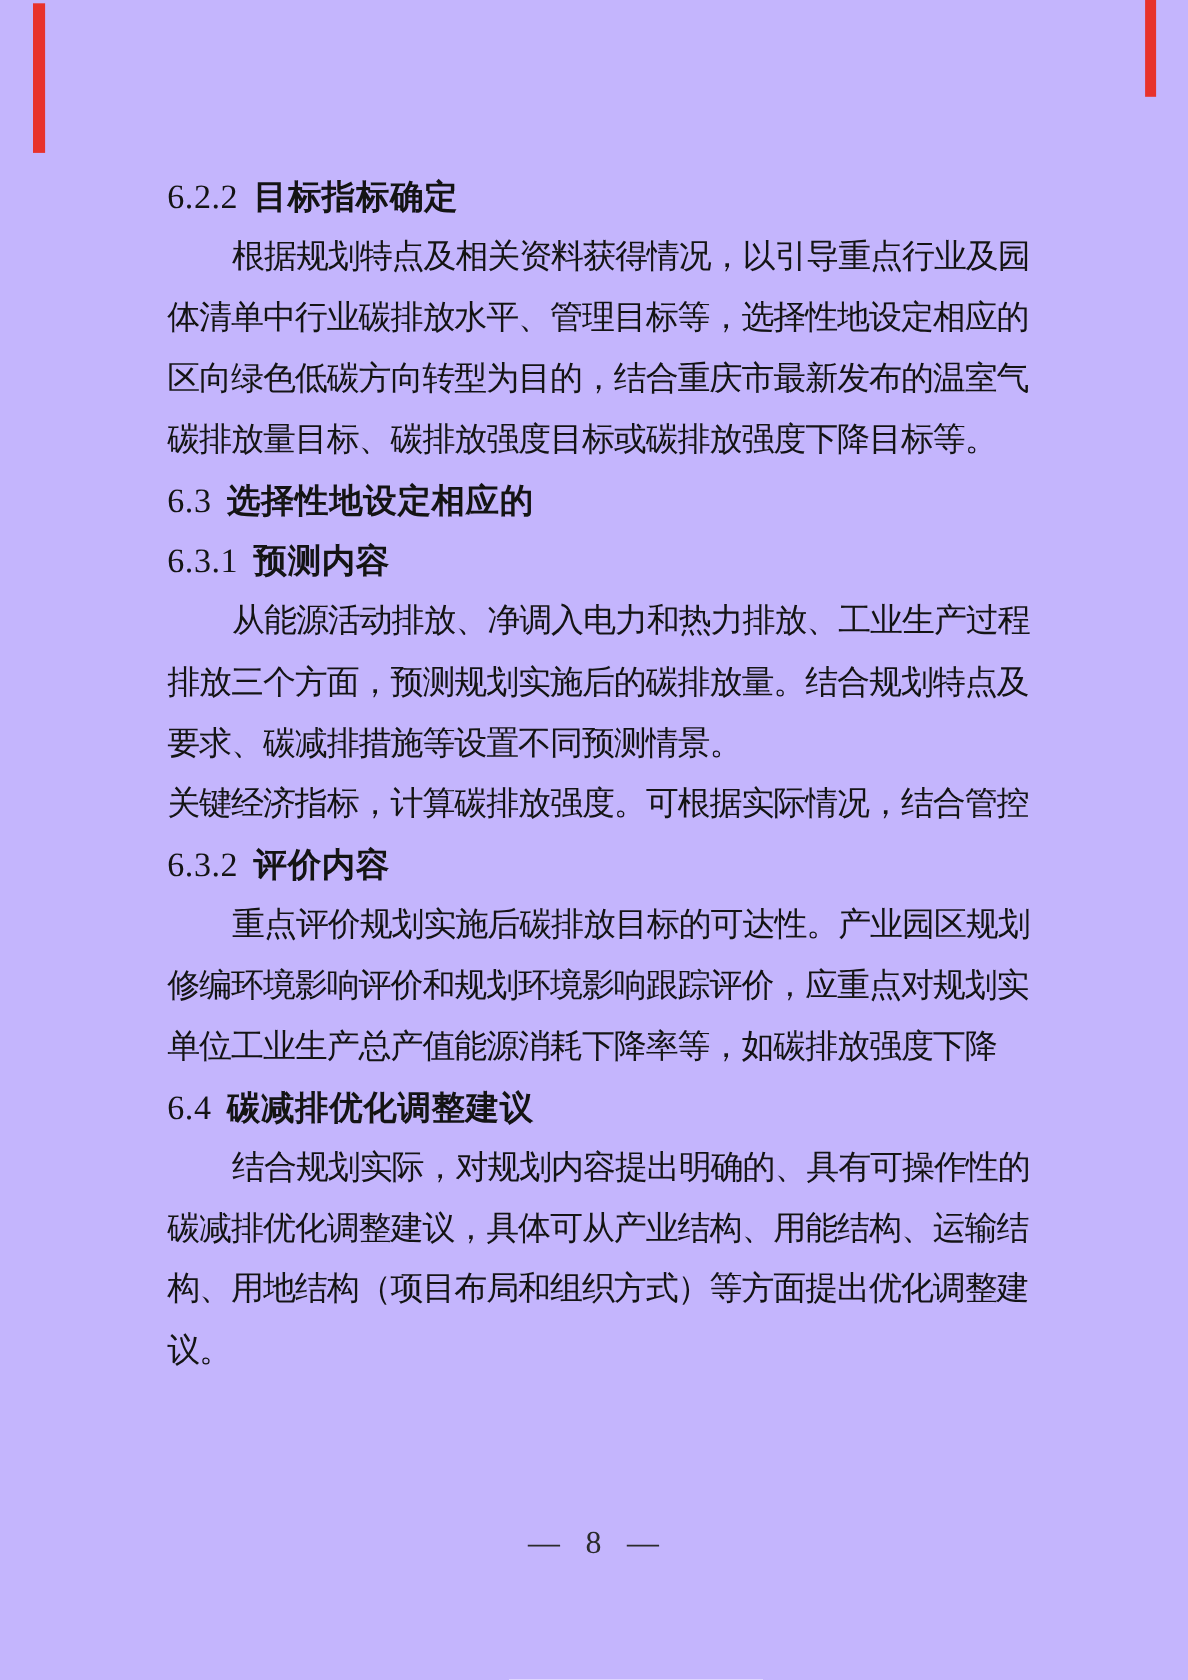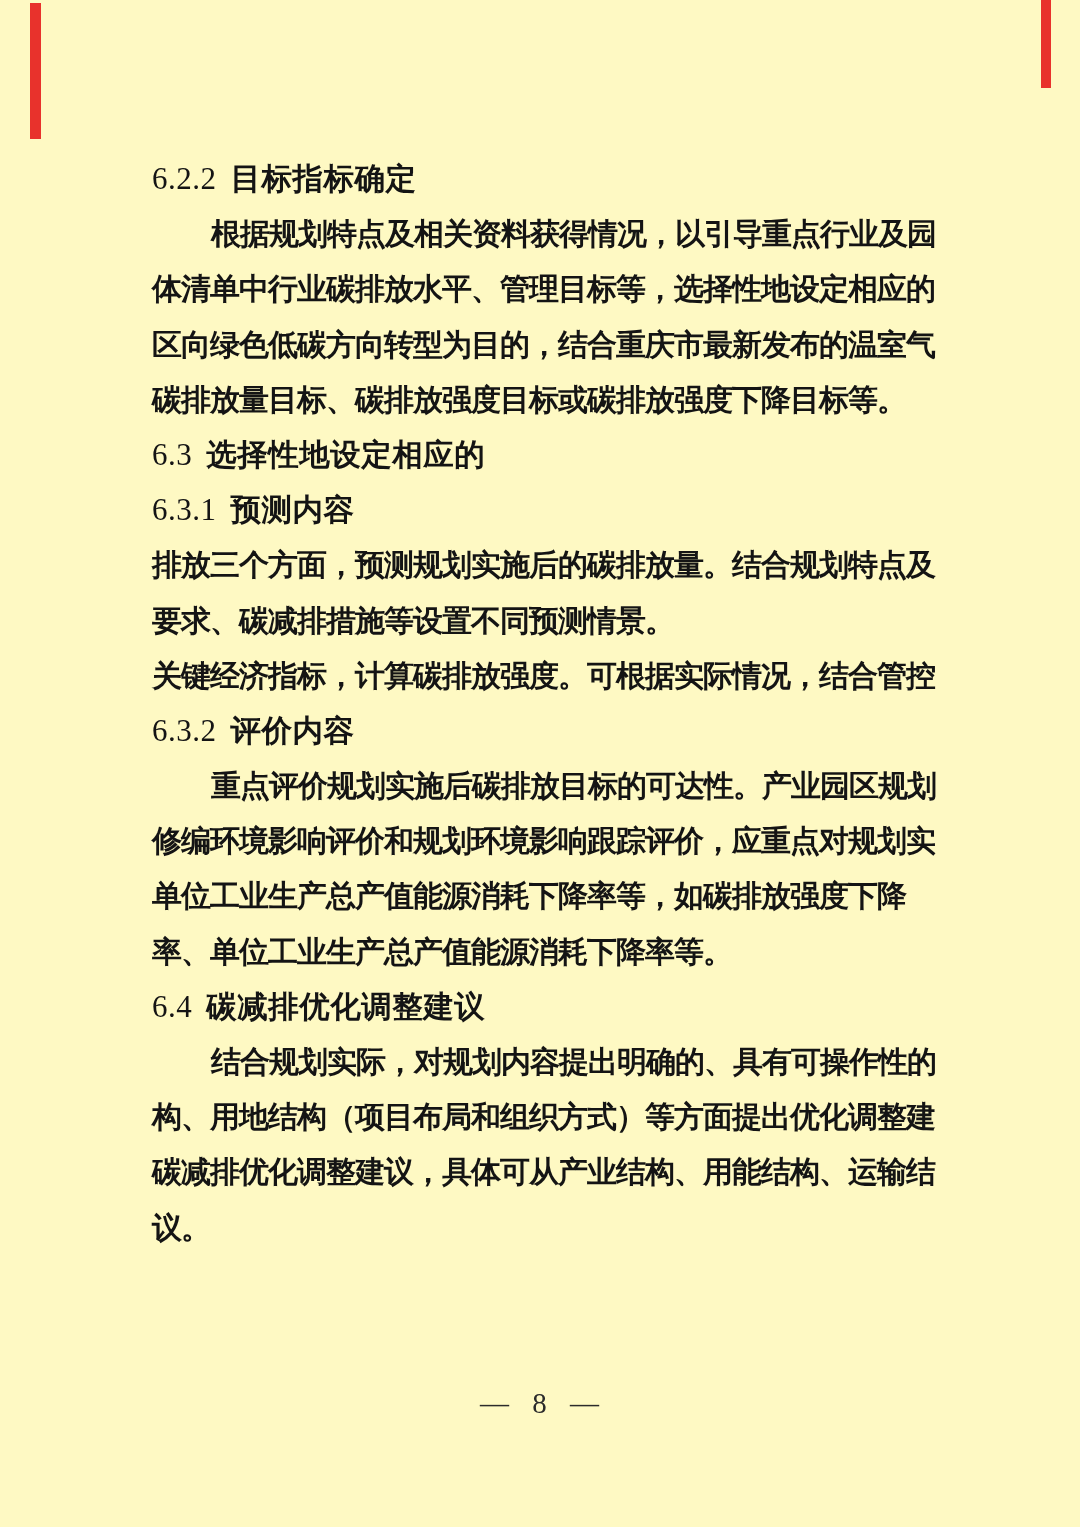--- a/index.html
+++ b/index.html
@@ -4,21 +4,21 @@
 <style>
   html, body {
     margin: 0;
     padding: 0;
     background: #ffffff;
   }
   .page {
     position: relative;
     width: 1080px;
     height: 1527px;
-    background: #fef9c3;
+    background: #c4b5fd;
     overflow: hidden;
     font-family: "Liberation Sans", "DejaVu Sans", sans-serif;
     color: #141414;
   }
   .edge-mark {
     position: absolute;
     background: #e8322c;
   }
   .edge-mark.left  { left: 30px;  top: 3px; width: 11px; height: 136px; }
   .edge-mark.right { left: 1041px; top: 0;  width: 10px; height: 88px;  }
@@ -40,21 +40,21 @@
     letter-spacing: 0.5px;
     margin-right: 14px;
   }
   .heading .title {
     font-weight: 700;
     font-size: 30.5px;
     letter-spacing: 0.5px;
   }
   .body-line {
     font-size: 30px;
-    font-weight: 700;
+    font-weight: 400;
     letter-spacing: -1px;
   }
   .indent {
     padding-left: 59px;
   }
   .footer {
     position: absolute;
     left: 0;
     top: 1387px;
     width: 100%;
@@ -86,39 +86,39 @@
     <div class="row body-line">碳排放量目标、碳排放强度目标或碳排放强度下降目标等。</div>
 
     <div class="row heading">
       <span class="num">6.3</span><span class="title">选择性地设定相应的</span>
     </div>
 
     <div class="row heading">
       <span class="num">6.3.1</span><span class="title">预测内容</span>
     </div>
 
+    <div class="row body-line indent">从能源活动排放、净调入电力和热力排放、工业生产过程</div>
     <div class="row body-line">排放三个方面，预测规划实施后的碳排放量。结合规划特点及</div>
     <div class="row body-line">要求、碳减排措施等设置不同预测情景。</div>
     <div class="row body-line">关键经济指标，计算碳排放强度。可根据实际情况，结合管控</div>
 
     <div class="row heading">
       <span class="num">6.3.2</span><span class="title">评价内容</span>
     </div>
 
     <div class="row body-line indent">重点评价规划实施后碳排放目标的可达性。产业园区规划</div>
     <div class="row body-line">修编环境影响评价和规划环境影响跟踪评价，应重点对规划实</div>
     <div class="row body-line">单位工业生产总产值能源消耗下降率等，如碳排放强度下降</div>
-    <div class="row body-line">率、单位工业生产总产值能源消耗下降率等。</div>
 
     <div class="row heading">
       <span class="num">6.4</span><span class="title">碳减排优化调整建议</span>
     </div>
 
     <div class="row body-line indent">结合规划实际，对规划内容提出明确的、具有可操作性的</div>
+    <div class="row body-line">碳减排优化调整建议，具体可从产业结构、用能结构、运输结</div>
     <div class="row body-line">构、用地结构（项目布局和组织方式）等方面提出优化调整建</div>
-    <div class="row body-line">碳减排优化调整建议，具体可从产业结构、用能结构、运输结</div>
     <div class="row body-line">议。</div>
 
   </div>
 
   <div class="footer">— 8 —</div>
 
 </div>
 
 </body></html>

